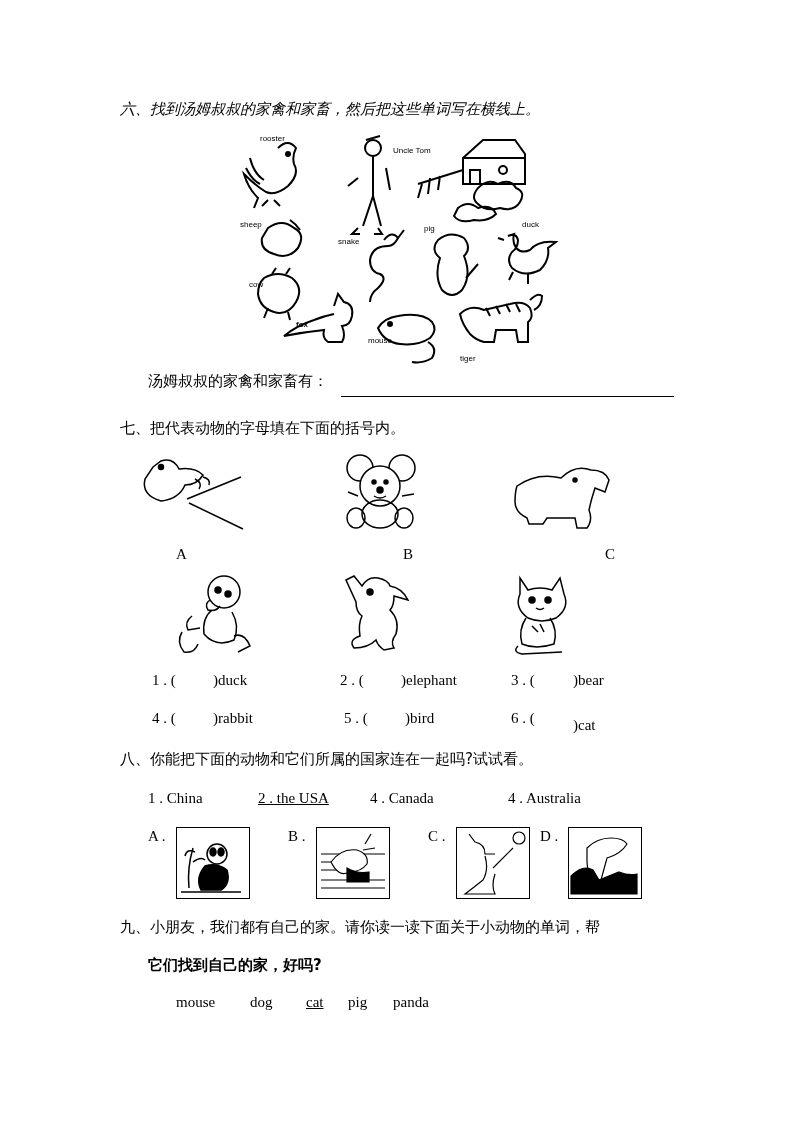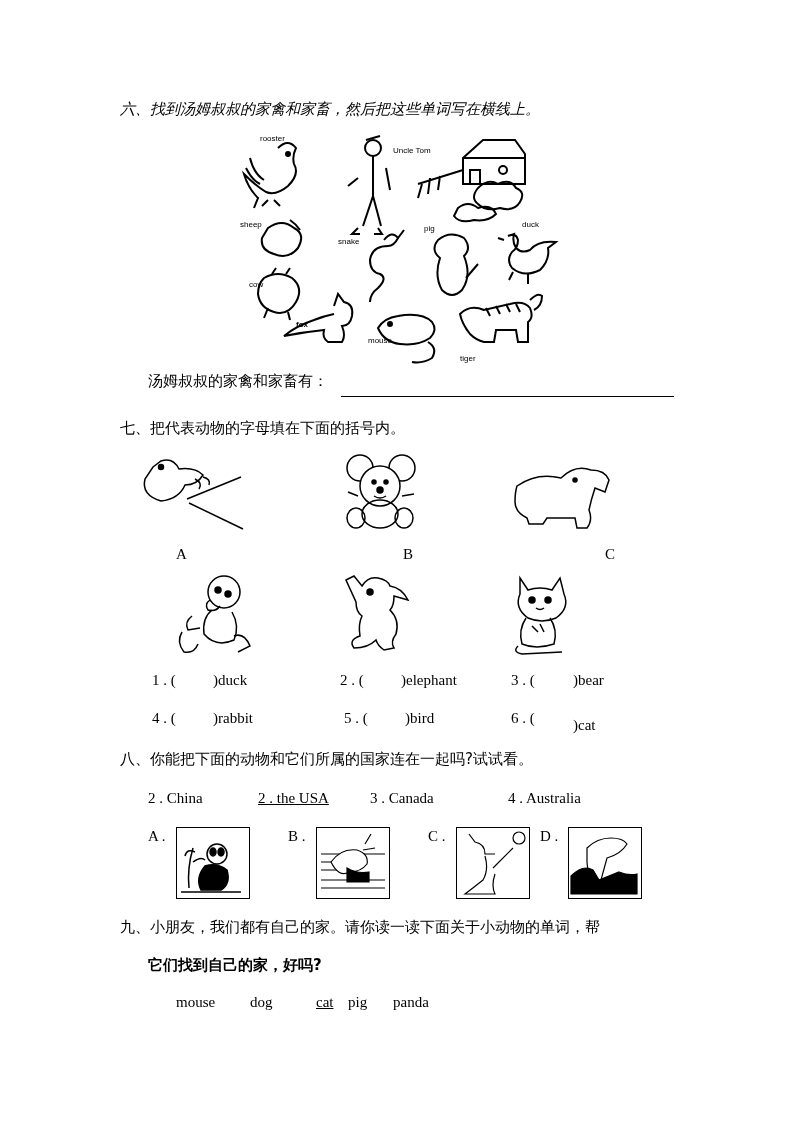--- a/index.html
+++ b/index.html
@@ -193,23 +193,23 @@
   <span class="en" style="left:405px;top:710px;">)bird</span>
 </div>
 <div>
   <span class="en" style="left:511px;top:710px;">6 . (</span>
   <span class="en" style="left:522px;top:704px;width:46px;height:24px;"></span>
   <span class="en" style="left:573px;top:676px;margin-top:41px;">)cat</span>
 </div>
 
 <div class="cn" style="left:120px;top:750px;">八、你能把下面的动物和它们所属的国家连在一起吗?试试看。</div>
 
-<div class="en" style="left:148px;top:790px;">2 . China</div>
+<div class="en" style="left:148px;top:790px;">1 . China</div>
 <div class="en" style="left:258px;top:790px;text-decoration:underline;">2 . the USA</div>
-<div class="en" style="left:370px;top:790px;">3 . Canada</div>
+<div class="en" style="left:370px;top:790px;">4 . Canada</div>
 <div class="en" style="left:508px;top:790px;">4 . Australia</div>
 
 <div class="en" style="left:148px;top:828px;">A .</div>
 <div class="frame" style="left:176px;top:827px;width:72px;height:70px;">
   <svg width="72" height="70" stroke="#000" stroke-width="1.5" fill="none">
     <path d="M12 60 q-2 -20 4 -40 M18 24 q-8 -4 -10 4 M16 34 q8 -6 12 -2"></path>
     <circle cx="40" cy="26" r="10"></circle>
     <ellipse cx="36" cy="24" rx="3" ry="4" fill="#000"></ellipse>
       <ellipse cx="44" cy="24" rx="3" ry="4" fill="#000"></ellipse>
     <path d="M28 38 q12 -4 22 4 q4 14 -6 20 l-20 0 q-6 -12 4 -24 z" fill="#000"></path>
@@ -241,15 +241,15 @@
     <path d="M18 20 q10 -10 24 -10 q12 0 16 6 q-6 10 -20 14 l-6 22 l-8 0 q-6 -10 -6 -18 z"></path>
     <path d="M2 48 q12 -12 22 -6 l6 10 l20 -8 q10 4 18 2 l0 20 l-66 0 z" fill="#000"></path>
   </svg>
 </div>
 
 <div class="cn" style="left:120px;top:918px;">九、小朋友，我们都有自己的家。请你读一读下面关于小动物的单词，帮</div>
 <div class="cn" style="left:148px;top:956px;font-weight:bold;">它们找到自己的家，好吗?</div>
 
 <div class="en" style="left:176px;top:994px;">mouse</div>
 <div class="en" style="left:250px;top:994px;">dog</div>
-<div class="en" style="left:316px;top:994px;text-decoration:underline;">cat</div>
+<div class="en" style="left:306px;top:994px;text-decoration:underline;">cat</div>
 <div class="en" style="left:348px;top:994px;">pig</div>
 <div class="en" style="left:393px;top:994px;">panda</div>
 
 </body></html>

